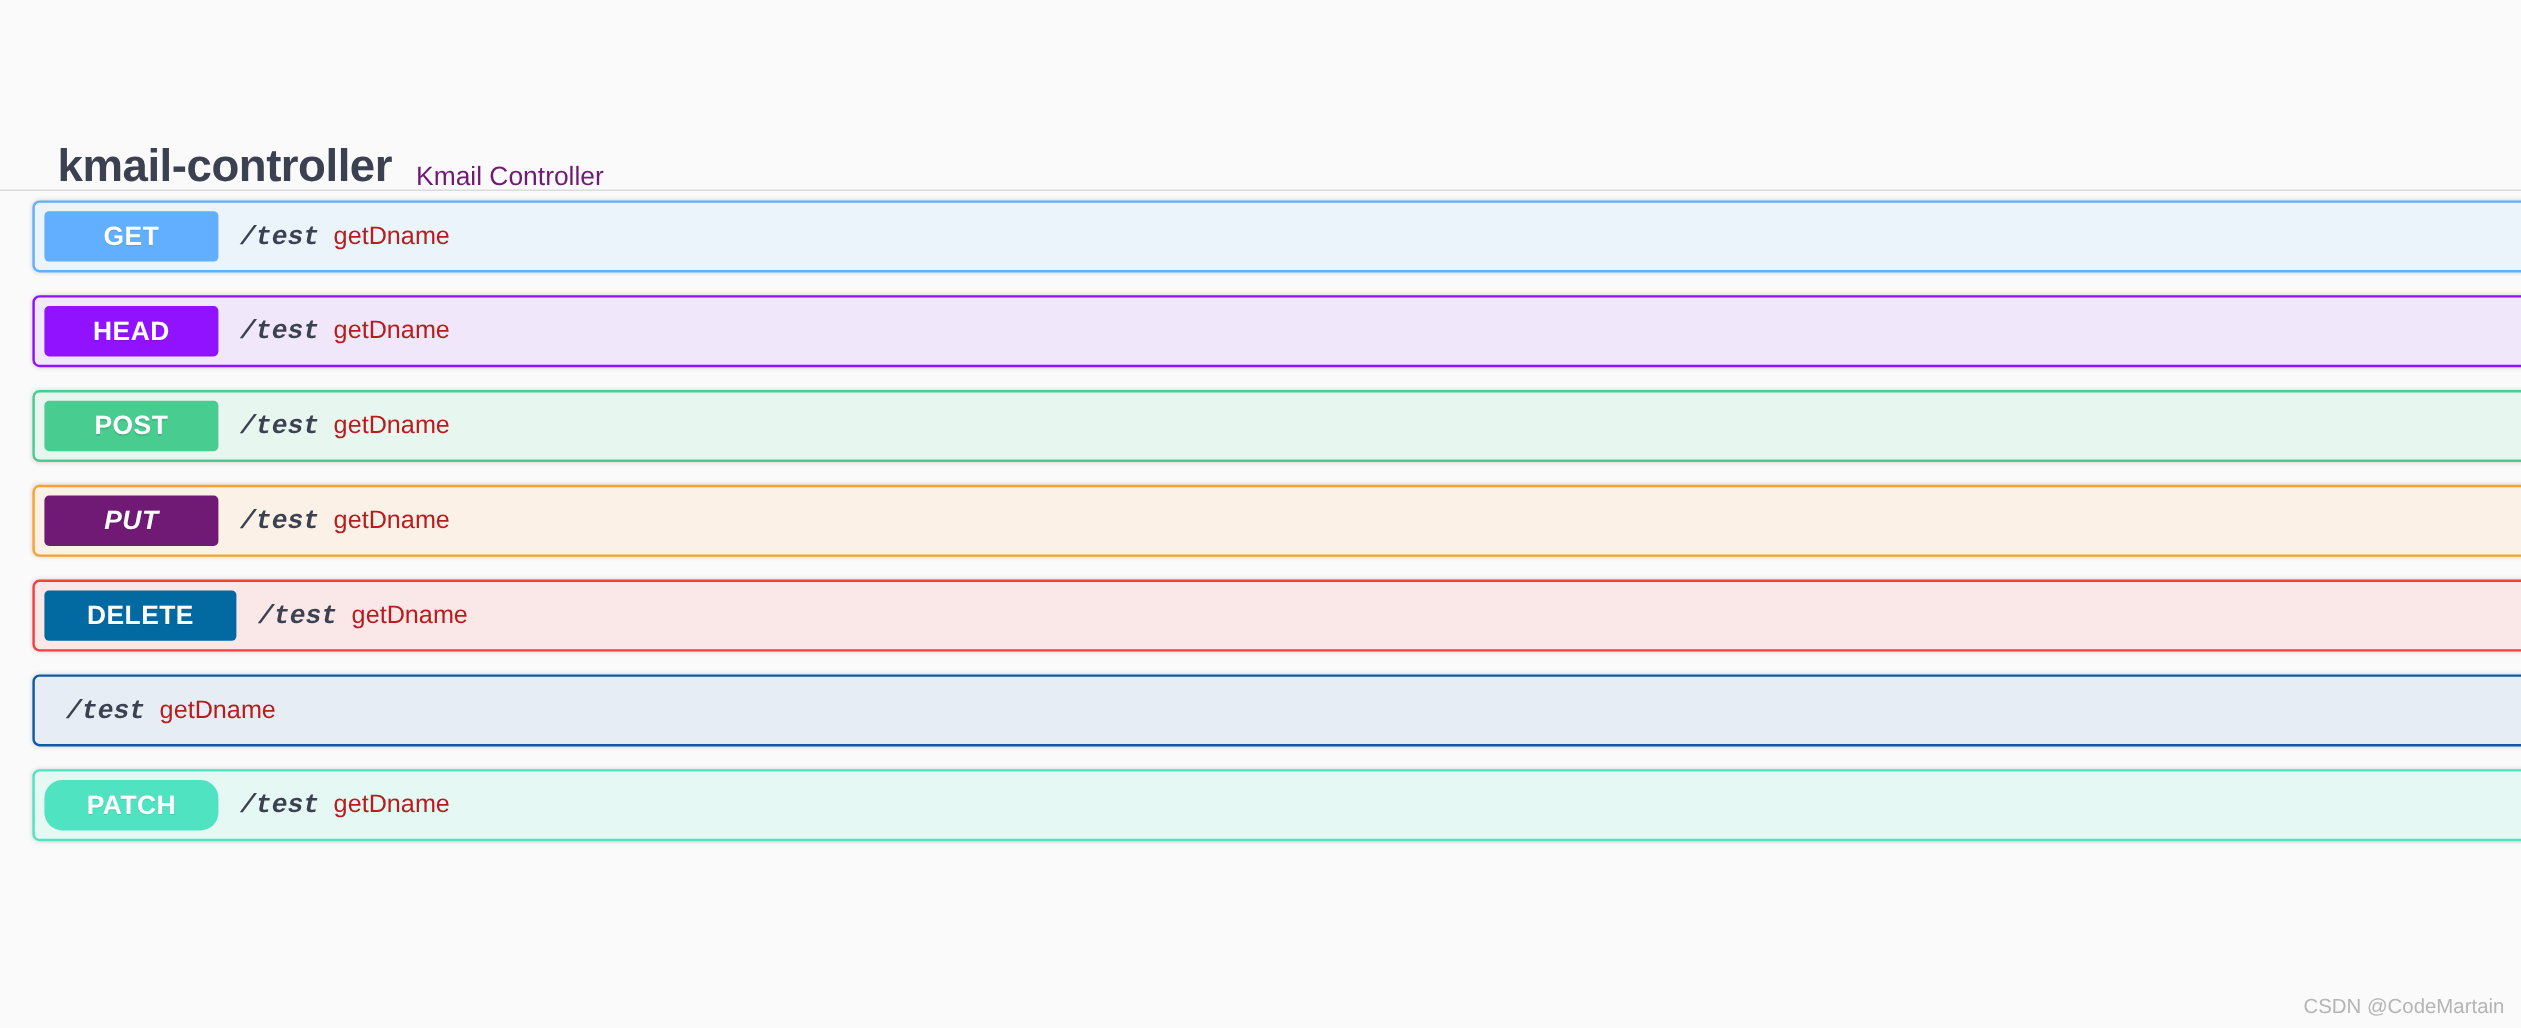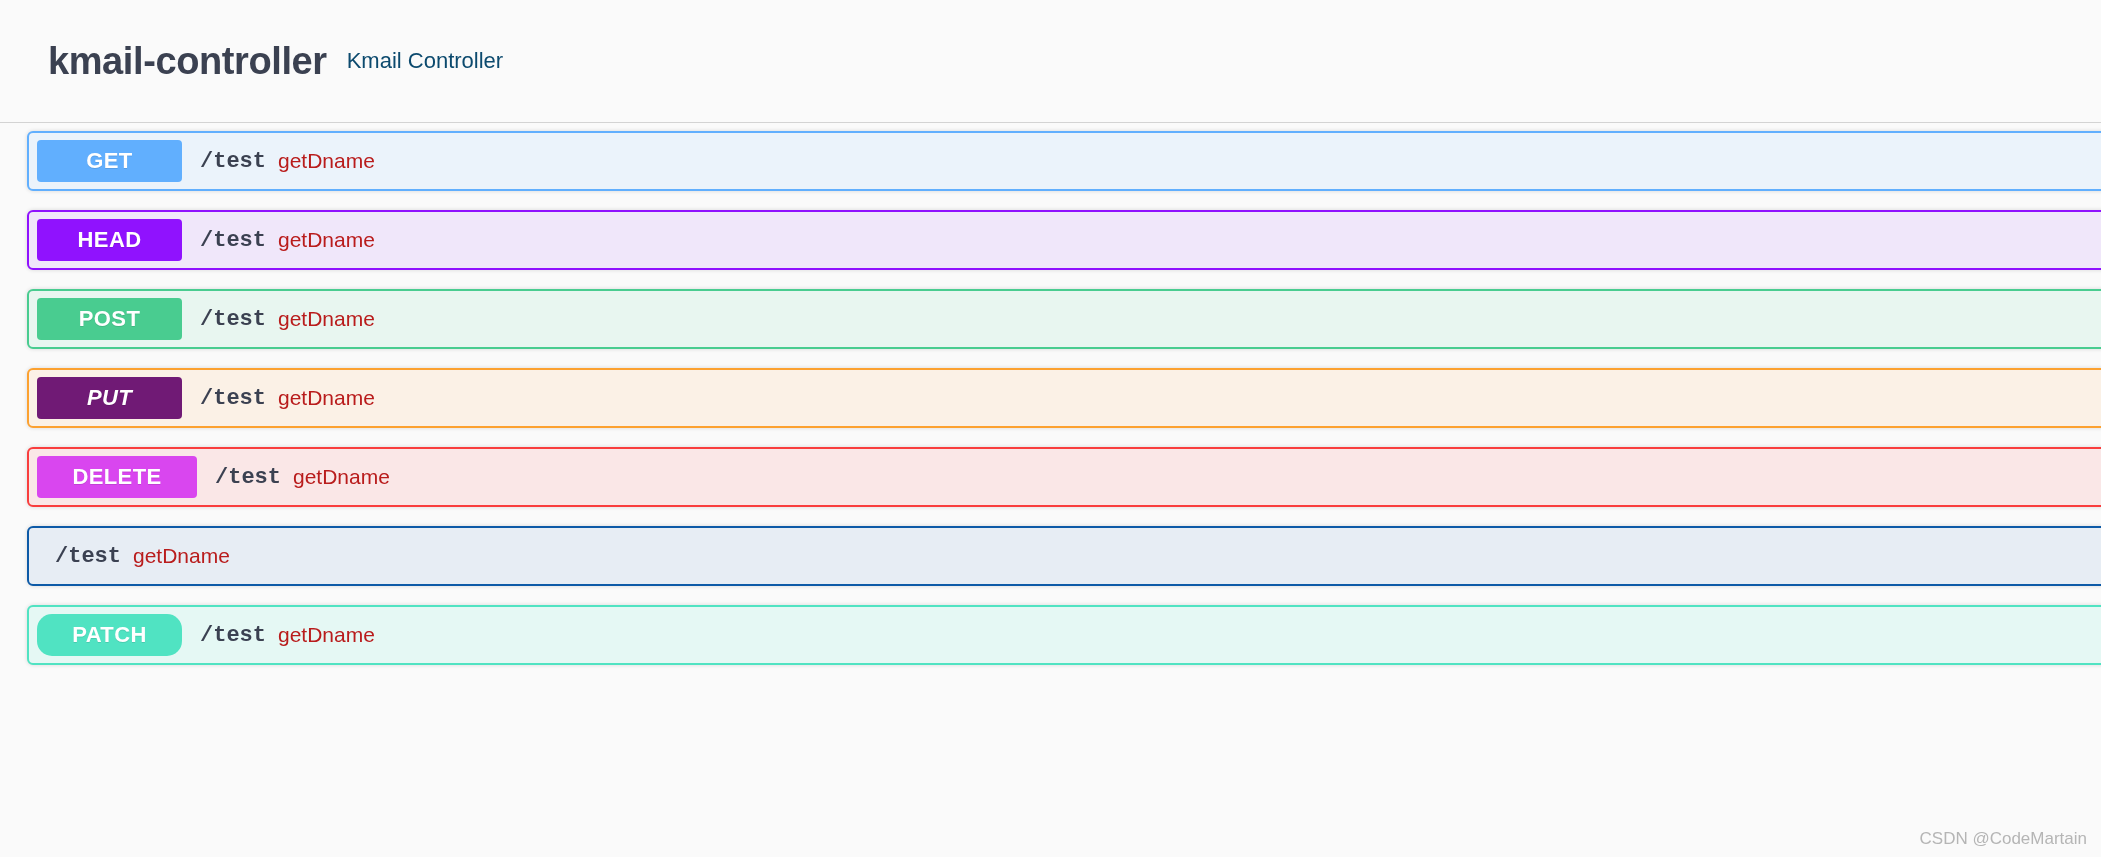--- a/index.html
+++ b/index.html
@@ -18,39 +18,39 @@
     position: relative;
   }
 
   
   .opblock-tag-section {
     padding: 0;
   }
 
   .opblock-tag {
     display: flex;
-    align-items: center;
+    align-items: flex-end;
     padding: 0 0 0 48px;
-    height: 123px;
+    height: 159px;
     border-bottom: 1px solid #d3d3d3;
     margin-bottom: 0;
   }
 
   .tag-name {
     font-size: 38px;
     font-weight: bold;
     color: #3b4151;
     letter-spacing: -0.4px;
     line-height: 1;
   }
 
   .tag-description {
     font-size: 22px;
     font-weight: normal;
-    color: #0c4a6e;
+    color: #701a75;
     margin-left: 20px;
     line-height: 1;
   }
 
   
   .operations-list {
     padding-top: 8px;
   }
 
   .opblock {
@@ -89,20 +89,21 @@
     flex-shrink: 0;
   }
 
   .opblock-summary-path {
     font-family: "Liberation Mono", monospace;
     font-size: 22px;
     font-weight: bold;
     color: #3b4151;
     padding: 0 12px 0 18px;
     white-space: nowrap;
+    font-style: italic;
   }
 
   .opblock-summary-description {
     font-family: "Liberation Sans", sans-serif;
     font-size: 21px;
     color: #b91c1c;
     white-space: nowrap;
   }
 
   
@@ -112,21 +113,21 @@
   .opblock-head     { border-color: #9012fe; background: #f0e7fa; }
   .opblock-head     .opblock-summary-method { background: #9012fe; }
 
   .opblock-post     { border-color: #49cc90; background: #e8f6f0; }
   .opblock-post     .opblock-summary-method { background: #49cc90; }
 
   .opblock-put      { border-color: #fca130; background: #fbf1e6; }
   .opblock-put      .opblock-summary-method { background: #701a75; font-style: italic; }
 
   .opblock-delete   { border-color: #f93e3e; background: #fae7e7; }
-  .opblock-delete   .opblock-summary-method { background: #d946ef; min-width: 160px; text-align: center; }
+  .opblock-delete   .opblock-summary-method { background: #0369a1; min-width: 160px; text-align: center; }
 
   .opblock-options  { border-color: #0d5aa7; background: #e7edf4; }
   .opblock-options  .opblock-summary-method { background: #0d5aa7; min-width: 187px; }
 
   .opblock-patch    { border-color: #50e3c2; background: #e5f8f4; }
   .opblock-patch    .opblock-summary-method { background: #50e3c2; border-radius: 15px; }
 
   
   .watermark {
     position: absolute;

